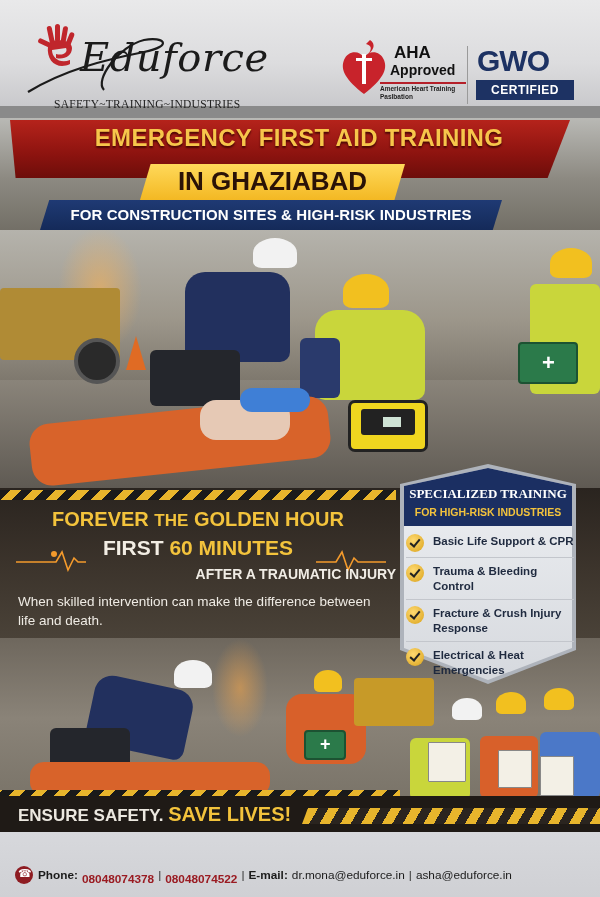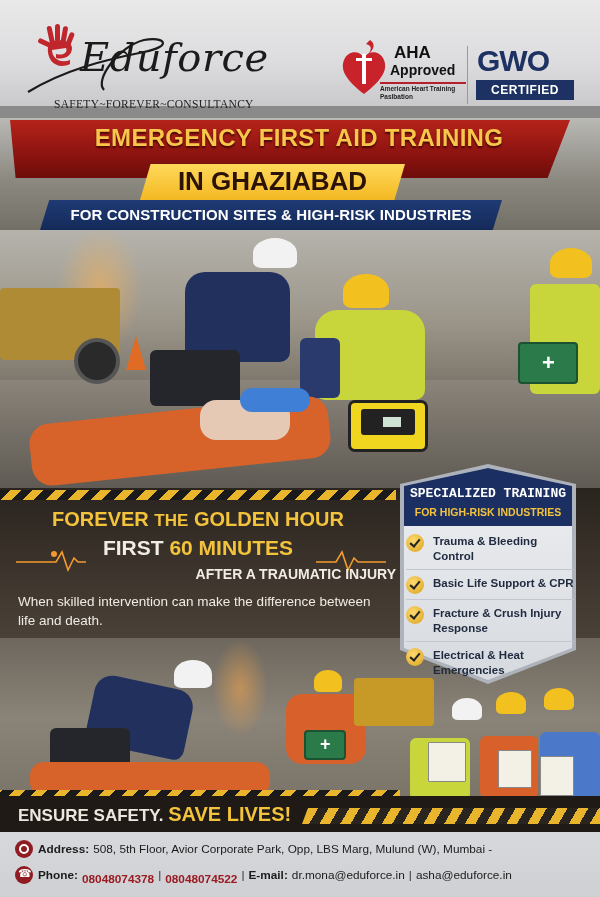--- a/index.html
+++ b/index.html
@@ -138,21 +138,21 @@
   }
   .intervention {
     position: absolute; left: 18px; top: 592px; width: 360px;
     font-family: "Liberation Sans", sans-serif; font-size: 13.5px; line-height: 19px; color: #efebe4;
   }
 
   .shield { position: absolute; left: 396px; top: 462px; width: 184px; height: 220px; }
   .shield-svg { position: absolute; left: 0; top: 0; }
   .shield-head1 {
     position: absolute; left: 0; top: 24px; width: 184px; text-align: center;
-    font-family: Liberation Mono, monospace; font-weight: bold; font-size: 13px; color: #fff;
+    font-family: Liberation Serif, serif; font-weight: bold; font-size: 13px; color: #fff;
   }
   .shield-head2 {
     position: absolute; left: 0; top: 44px; width: 184px; text-align: center;
     font-family: "Liberation Sans", sans-serif; font-weight: bold; font-size: 10.5px; color: #f3c33c;
   }
   .shield-list { position: absolute; left: 10px; top: 66px; width: 168px; }
   .shield-item {
     display: flex; align-items: flex-start; padding: 6px 0 5px 0;
     border-bottom: 1px solid #c3c6cc;
   }
@@ -234,21 +234,21 @@
         <g fill="#c0262c">
           <rect x="10" y="2" width="5" height="18" rx="2.5" transform="rotate(-12 12 10)"></rect>
           <rect x="17" y="0" width="5" height="18" rx="2.5"></rect>
           <rect x="24" y="2" width="5" height="17" rx="2.5" transform="rotate(10 26 10)"></rect>
           <rect x="30" y="8" width="5" height="14" rx="2.5" transform="rotate(22 32 14)"></rect>
           <rect x="0" y="16" width="14" height="5" rx="2.5" transform="rotate(25 6 18)"></rect>
           <path d="M10 22 C 10 14, 34 14, 34 24 C 34 32, 26 36, 18 34 L 18 30 C 26 32, 30 28, 28 24 L 14 26 C 14 34, 22 40, 32 36 L 32 40 C 20 46, 8 38, 10 22 Z"></path>
         </g>
       </svg>
       <div class="logo-word">Eduforce</div>
-      <div class="logo-tagline">SAFETY~FOREVER~CONSULTANCY</div>
+      <div class="logo-tagline">SAFETY~TRAINING~INDUSTRIES</div>
     </div>
 
     <div class="badges">
       <svg class="aha-heart" width="48" height="56" viewBox="0 0 48 56">
         <path d="M24 54 C 6 40, 0 30, 4 20 C 8 10, 20 10, 24 18 C 28 10, 40 10, 44 20 C 48 30, 42 40, 24 54 Z" fill="#c8232b"></path>
         <path d="M26 4 C 34 6, 30 12, 28 14 C 34 10, 36 4, 30 0 Z" fill="#c8232b"></path>
         <rect x="22" y="14" width="4" height="30" fill="#fff"></rect>
         <rect x="16" y="18" width="16" height="3" fill="#fff"></rect>
       </svg>
       <div class="aha-title">AHA</div>
@@ -357,25 +357,25 @@
       </defs>
       <path d="M4 22 L92 2 L180 22 L180 188 L92 222 L4 188 Z" fill="#aeb3bb"></path>
       <path d="M8 24 L92 6 L176 24 L176 186 L92 218 L8 186 Z" fill="url(#sg)"></path>
       <path d="M8 24 L92 6 L176 24 L176 64 L8 64 Z" fill="#1b2f62"></path>
     </svg>
     <div class="shield-head1">SPECIALIZED TRAINING</div>
     <div class="shield-head2">FOR HIGH-RISK INDUSTRIES</div>
     <div class="shield-list">
       <div class="shield-item">
         <span class="check"></span>
-        <span class="shield-item-label">Trauma &amp; Bleeding Control</span>
+        <span class="shield-item-label">Basic Life Support &amp; CPR</span>
       </div>
       <div class="shield-item">
         <span class="check"></span>
-        <span class="shield-item-label">Basic Life Support &amp; CPR</span>
+        <span class="shield-item-label">Trauma &amp; Bleeding Control</span>
       </div>
       <div class="shield-item">
         <span class="check"></span>
         <span class="shield-item-label">Fracture &amp; Crush Injury Response</span>
       </div>
       <div class="shield-item">
         <span class="check"></span>
         <span class="shield-item-label">Electrical &amp; Heat Emergencies</span>
       </div>
     </div>
@@ -383,25 +383,20 @@
 
   <div class="hazard" style="left:0;top:790px;width:400px;"></div>
   <div class="slogan-bar"></div>
   <div class="hazard-right"></div>
   <div class="slogan">
     <span>ENSURE SAFETY.</span>
     <span class="hl">SAVE LIVES!</span>
   </div>
 
   <div class="footer">
-    <div class="footer-row" style="top:8px;">
-      <span class="ficon target"></span>
-      <span class="lbl">Address:</span>
-      <span>508, 5th Floor, Avior Corporate Park, Opp, LBS Marg, Mulund (W), Mumbai -</span>
-    </div>
     <div class="footer-row" style="top:32px;">
       <span class="ficon phone"></span>
       <span class="lbl">Phone:</span>
       <span class="phone-num">08048074378</span>
       <span class="sep">|</span>
       <span class="phone-num">08048074522</span>
       <span class="sep">|</span>
       <span class="lbl">E-mail:</span>
       <span>dr.mona@eduforce.in</span>
       <span class="sep">|</span>

